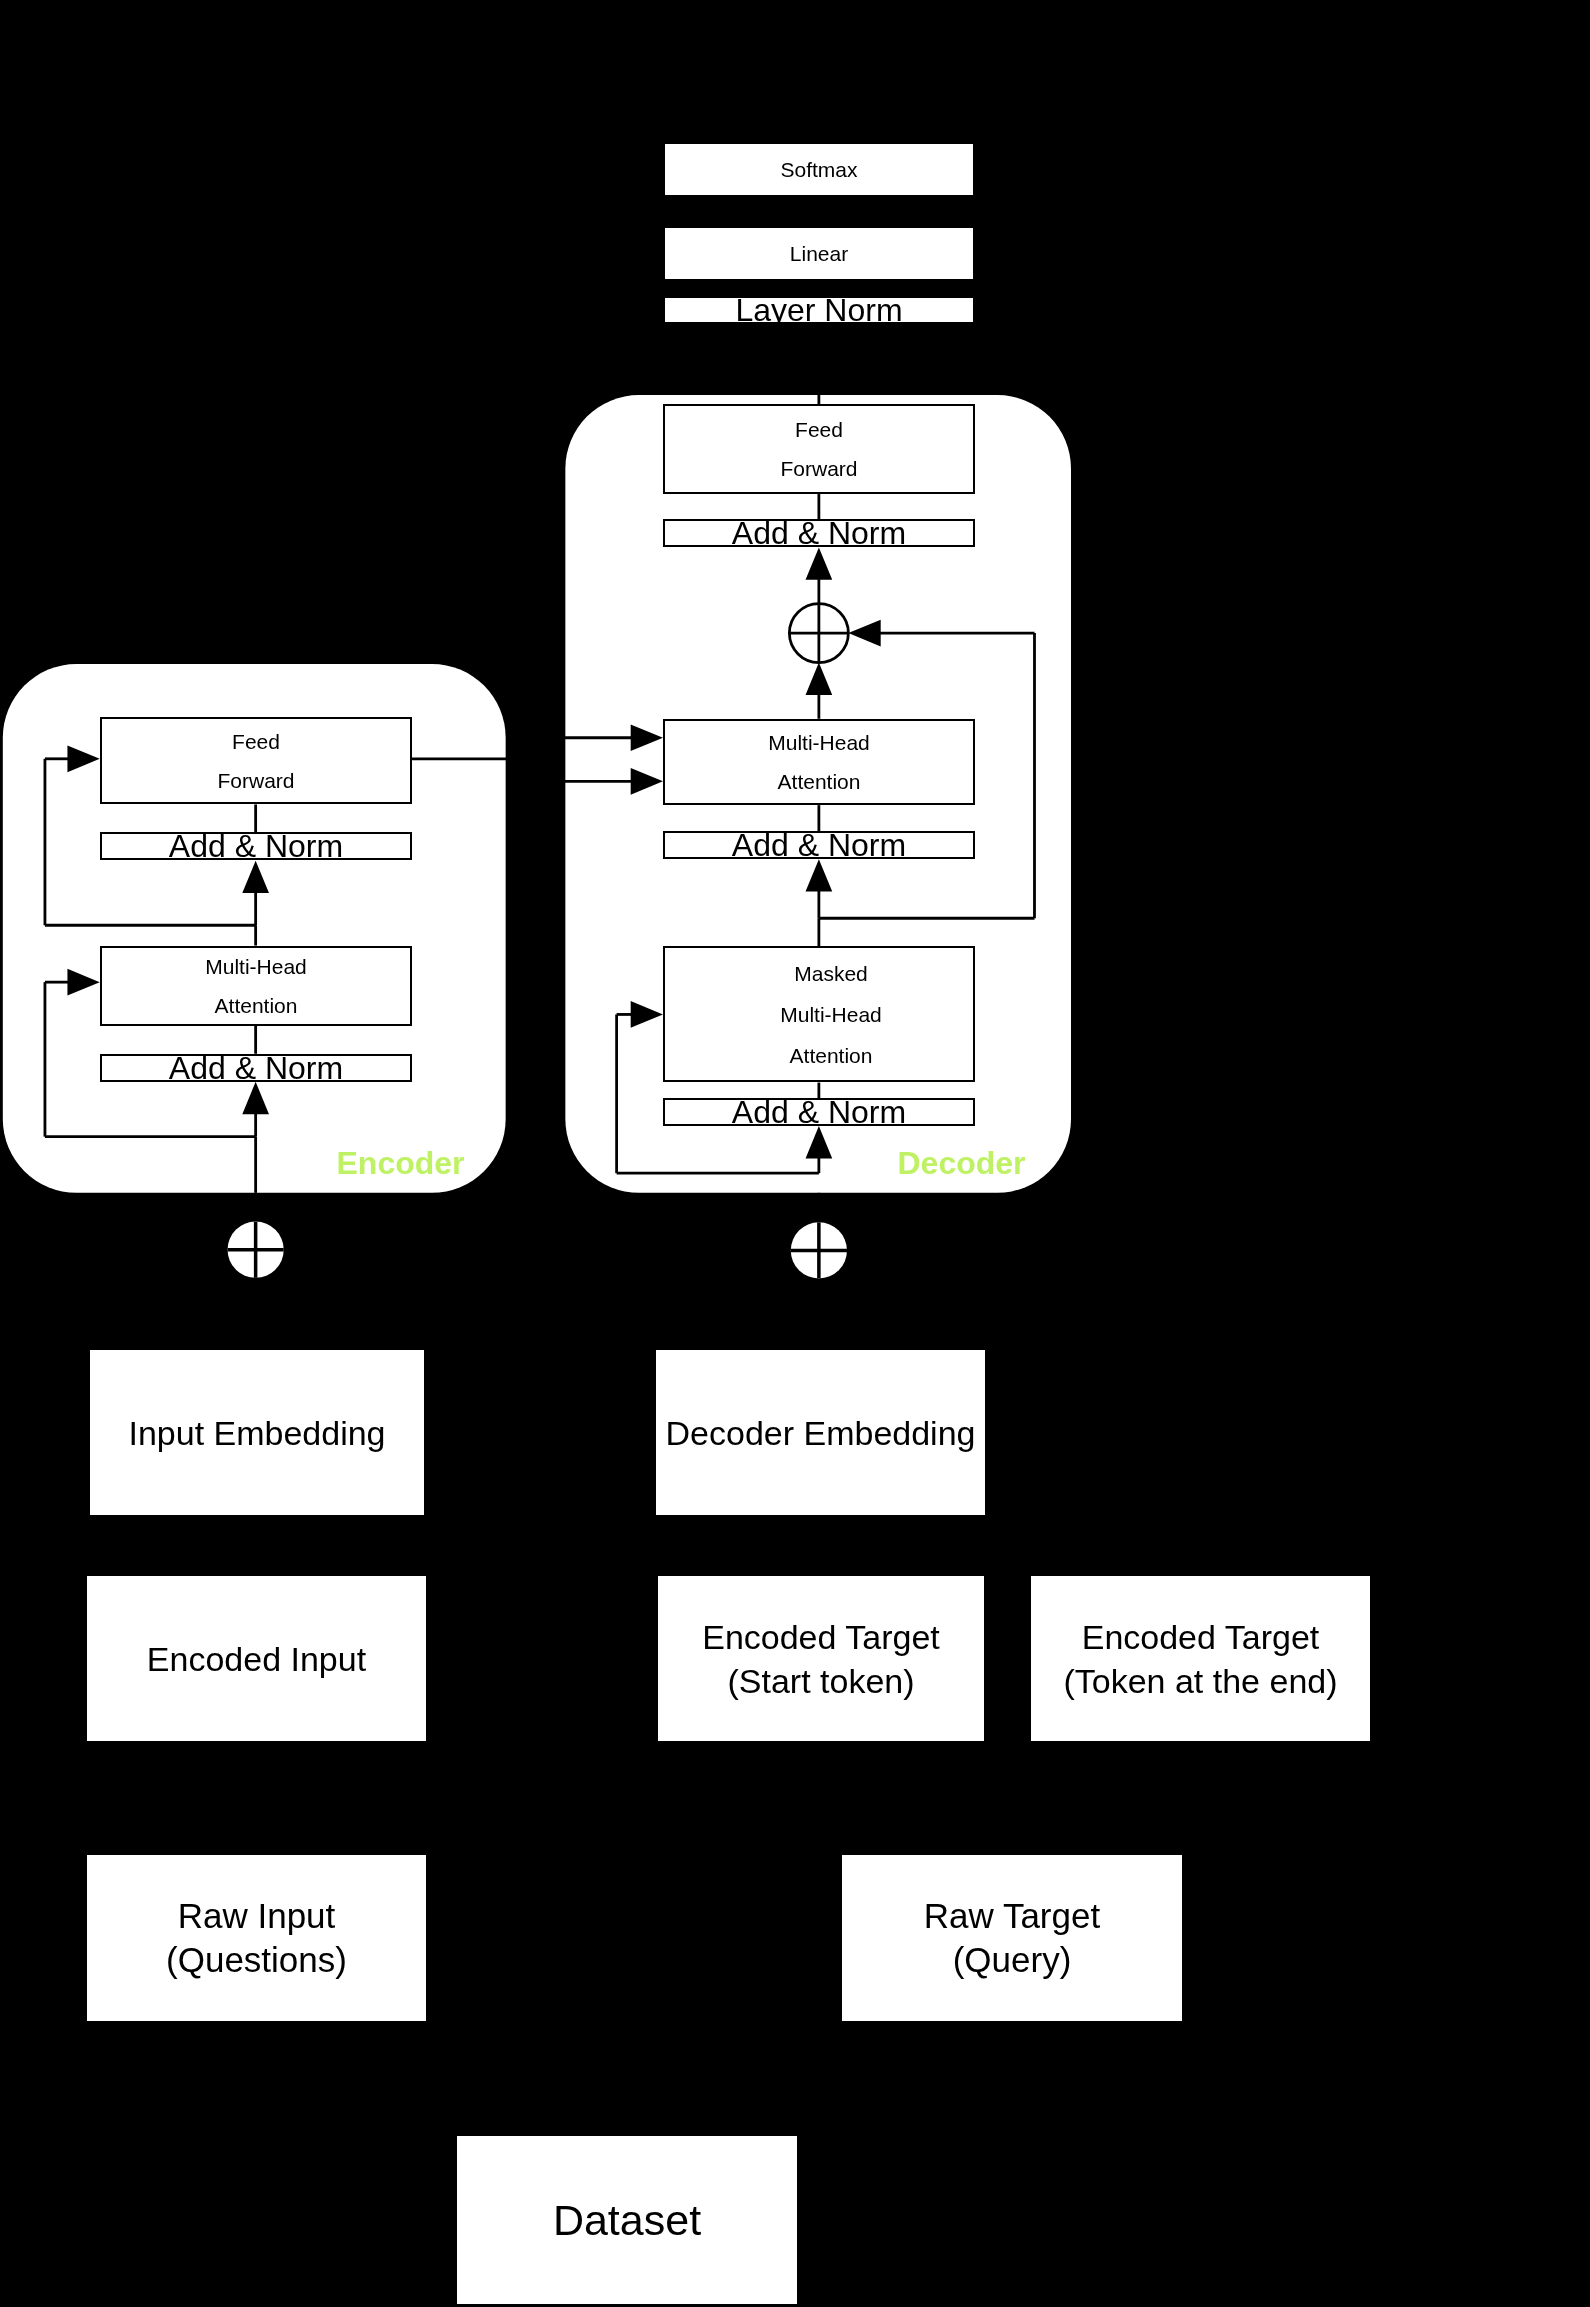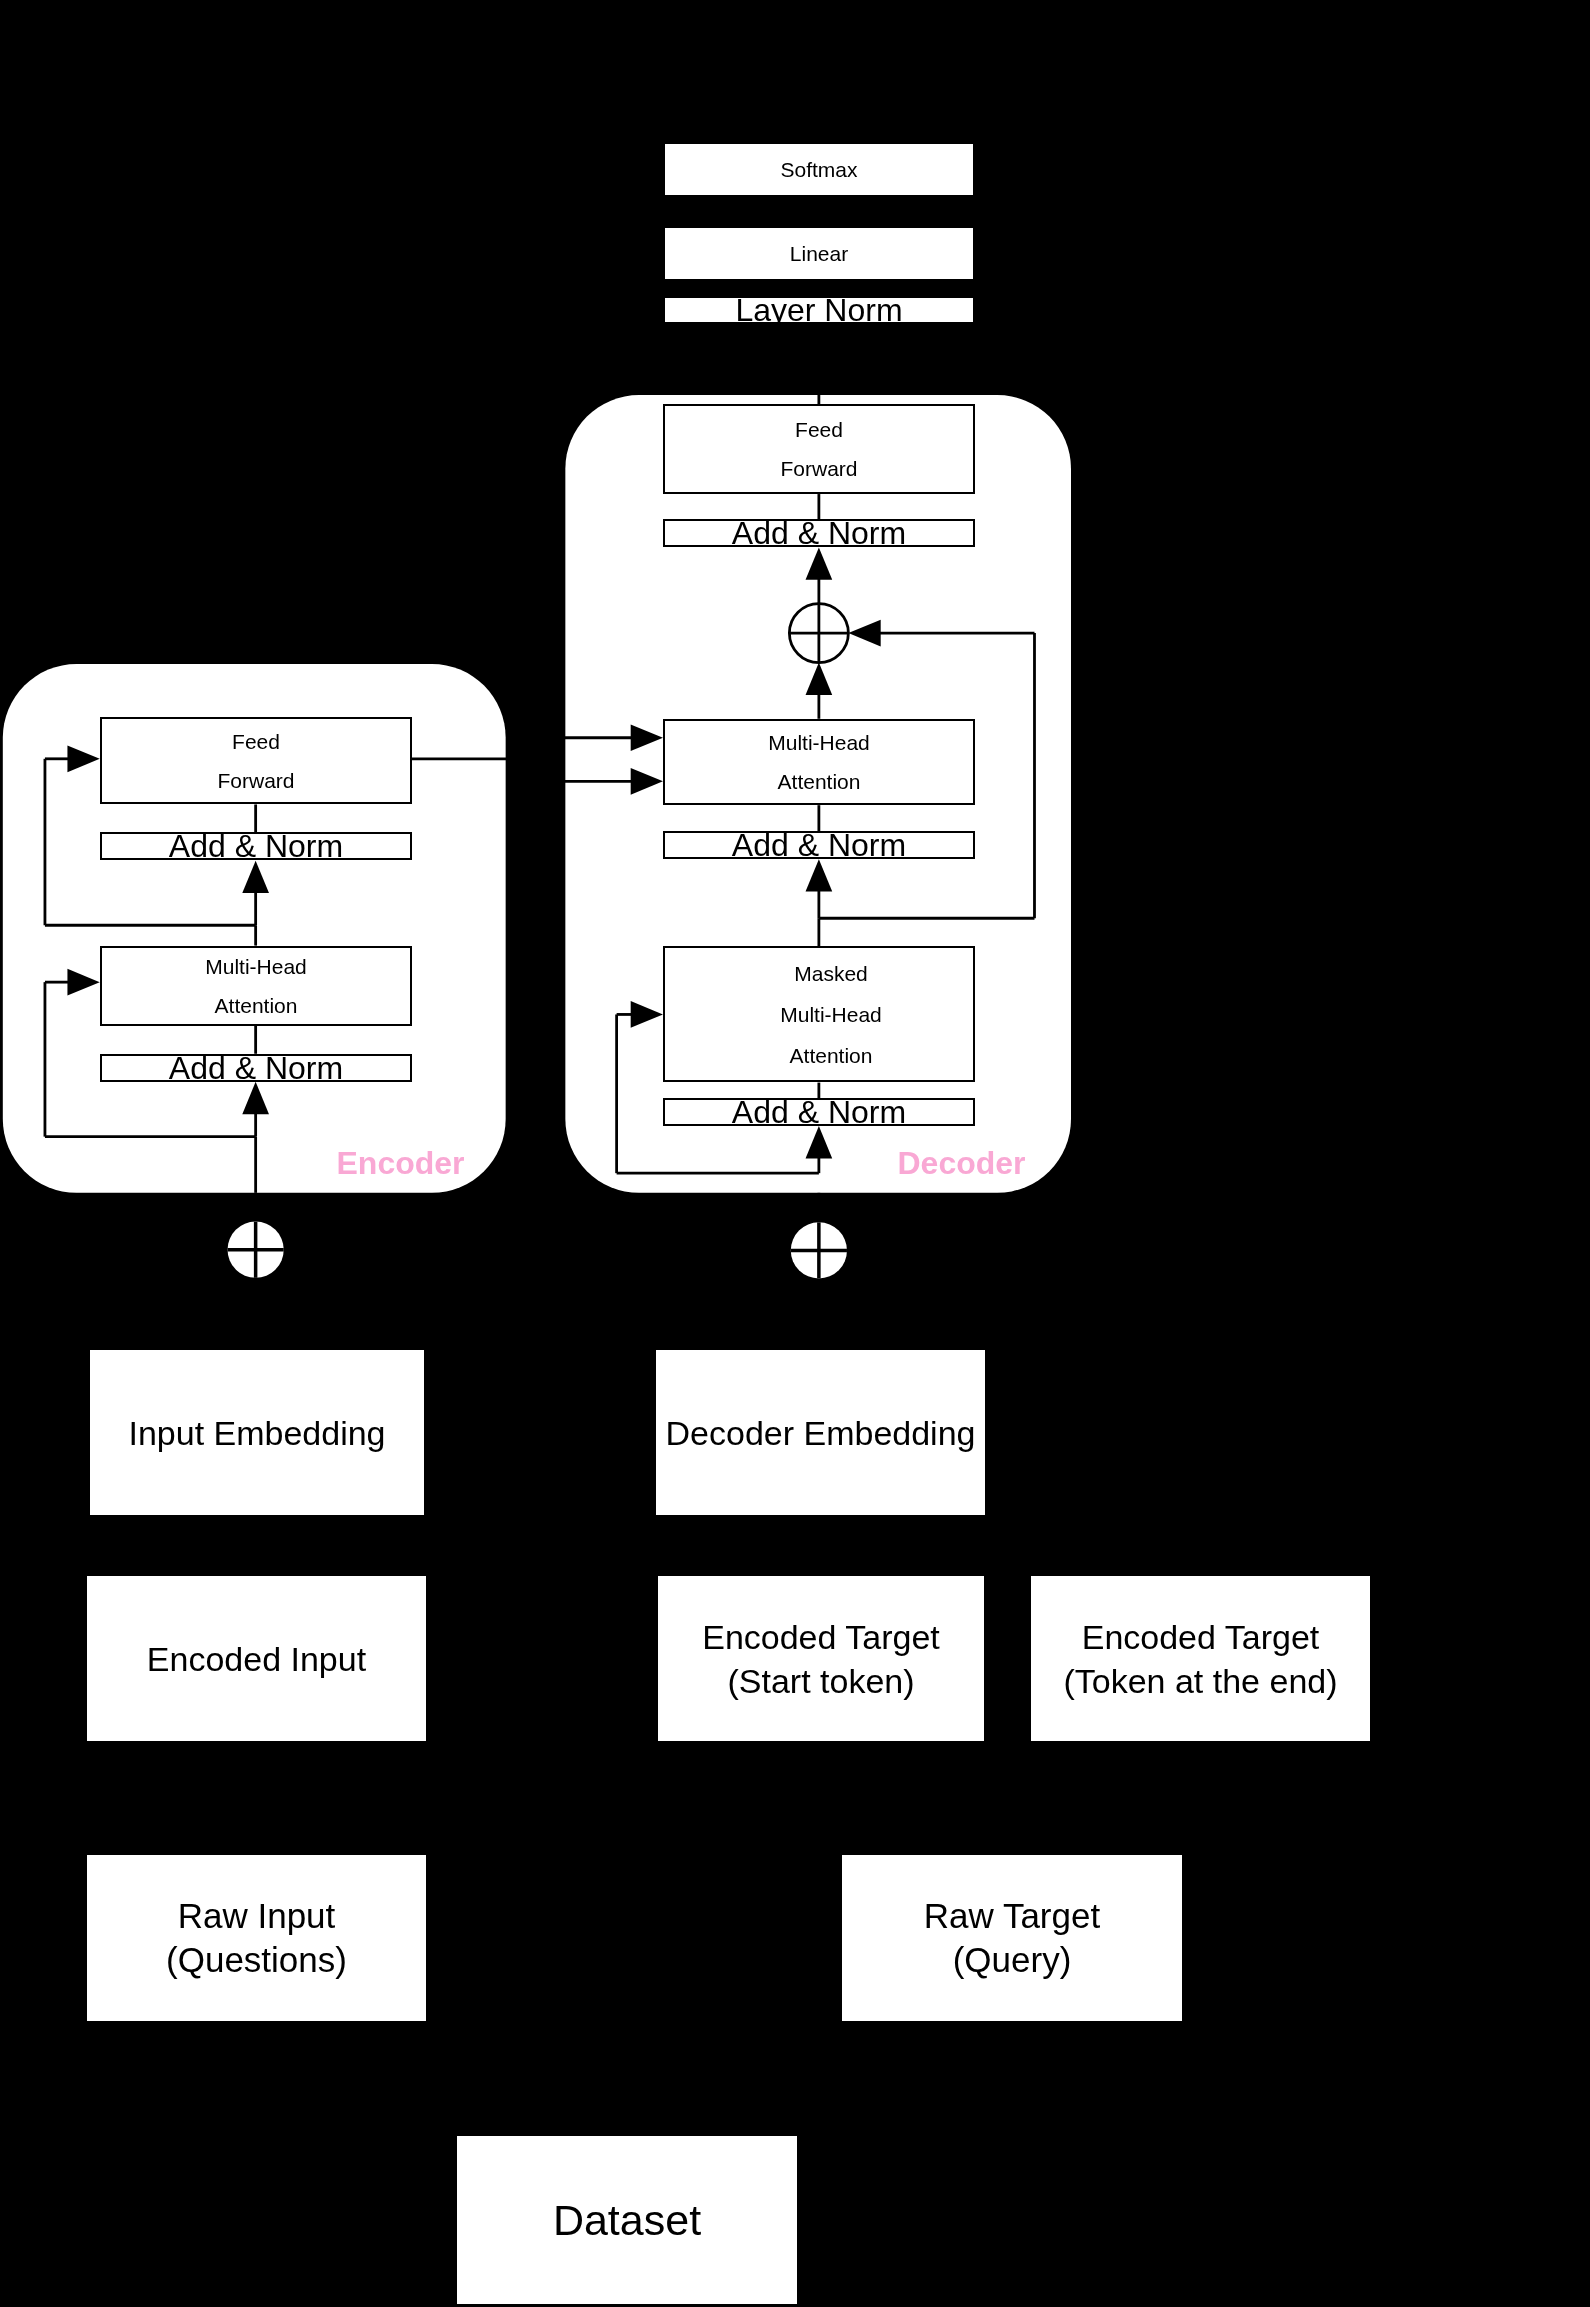--- a/index.html
+++ b/index.html
@@ -22,21 +22,21 @@
     font-size:21px;line-height:39px;
     overflow:visible;
     white-space:nowrap;
   }
   .bordered{border:2.8px solid #000000;}
   .thin{font-size:32px;line-height:32px;}
   .masked{line-height:41px;padding-left:24px;}
   .bigtext{font-size:34px;line-height:44px;}
   .container-label{
     position:absolute;
-    color:#f9a8d4;
+    color:#bef264;
     font-size:32px;font-weight:bold;
     text-align:center;
     width:197px;line-height:35px;
   }
 </style>
 </head>
 <body>
 
 <div id="stage">
 

